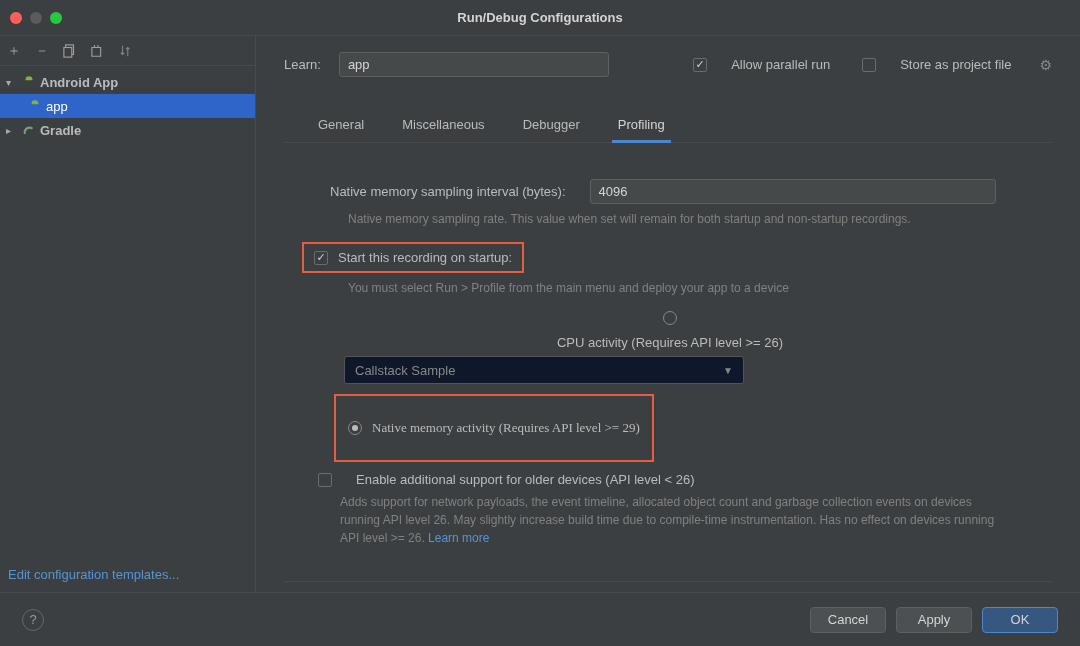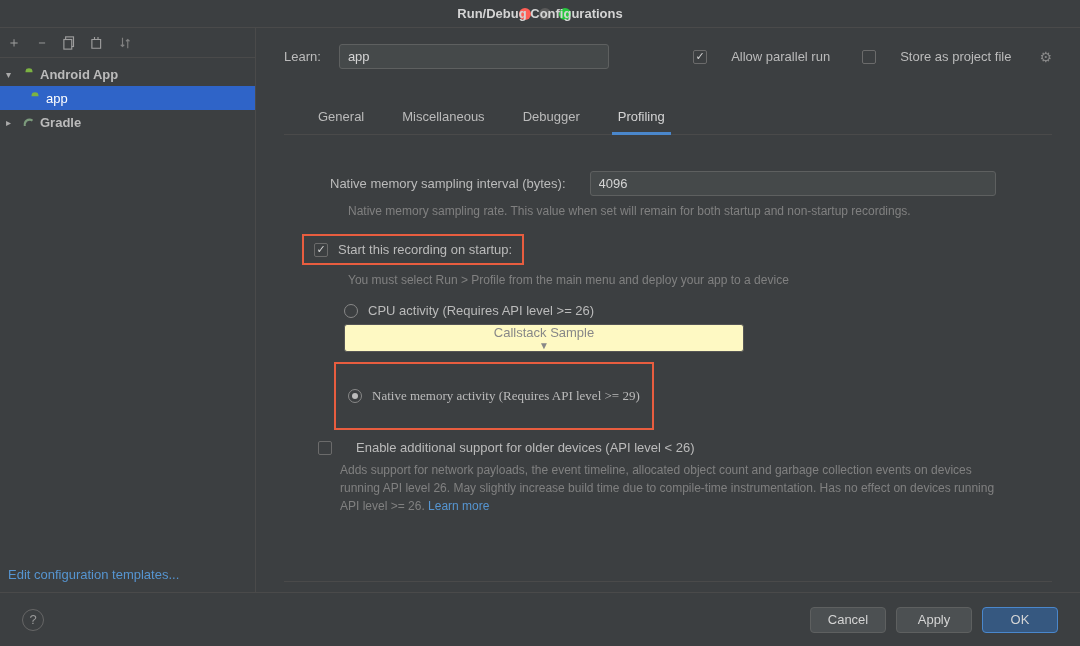--- a/index.html
+++ b/index.html
@@ -25,27 +25,26 @@
     margin: 0; padding: 0;
     width: 1080px; height: 646px;
     background: var(--bg-dark);
     font-family: -apple-system, "Segoe UI", Arial, sans-serif;
     font-size: 13px;
     color: var(--text);
     overflow: hidden;
   }
   .window { width: 1080px; height: 646px; display: flex; flex-direction: column; position: relative; }
   .titlebar {
-    height: 28px;
+    height: 36px;
     display: flex;
     align-items: center;
     background: var(--bg-dark);
     position: relative;
     border-bottom: 1px solid var(--border-subtle);
-    justify-content: center;
   }
   .traffic { display: flex; gap: 8px; padding-left: 10px; }
   .tl { width: 12px; height: 12px; border-radius: 50%; }
   .tl.red { background: #ff5f56; }
   .tl.yellow { background: #5b5b5b; }
   .tl.green { background: #27c93f; }
   .title { position: absolute; left: 0; right: 0; text-align: center; font-weight: 700; color: var(--text-bright); pointer-events: none; }
 
   .body { flex: 1; display: flex; min-height: 0; }
   .sidebar {
@@ -150,31 +149,30 @@
     margin-left: -10px;
     display:inline-flex;
     align-items:center;
     gap:10px;
   }
   .radio {
     width:14px; height:14px; border:1px solid #888; border-radius:50%;
     display:inline-flex; align-items:center; justify-content:center;
   }
   .radio.checked::after { content:""; width:6px; height:6px; background:#bbb; border-radius:50%; }
-  .radio-row { display:flex; align-items:center; gap:10px; margin: 6px 0 6px 32px; }
+  .radio-row { display:flex; align-items:center; gap:10px; margin: 6px 0 6px 32px; flex-direction: column; }
   .select-dis {
     width: 400px; height: 28px;
-    background: #fef9c3;
+    background: #0f172a;
     border: 1px solid #555;
     color: #888;
     border-radius: 3px;
     display:flex; align-items:center; justify-content:space-between;
     padding: 0 10px;
     margin: 6px 0 10px 32px;
-    flex-direction: column;
   }
   .chev { font-size: 10px; color:#888; }
   .hl-radio { margin-left:22px; padding:24px 12px;font-family:Liberation Serif, serif; }
   .learn { color: var(--link); cursor:pointer; }
 
   .footer {
     height: 54px;
     display:flex; align-items:center; justify-content:space-between;
     padding: 0 22px;
     border-top: 1px solid var(--border-subtle);

